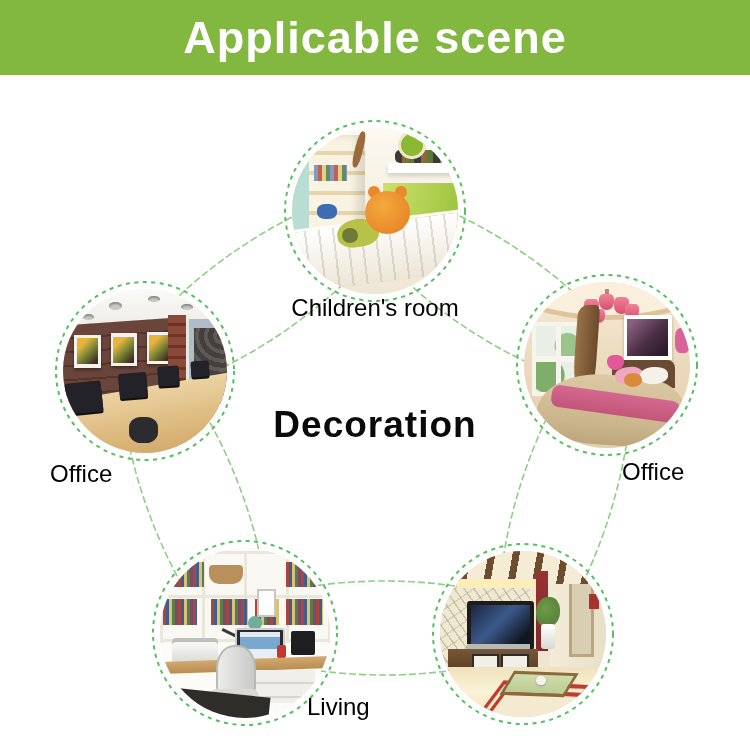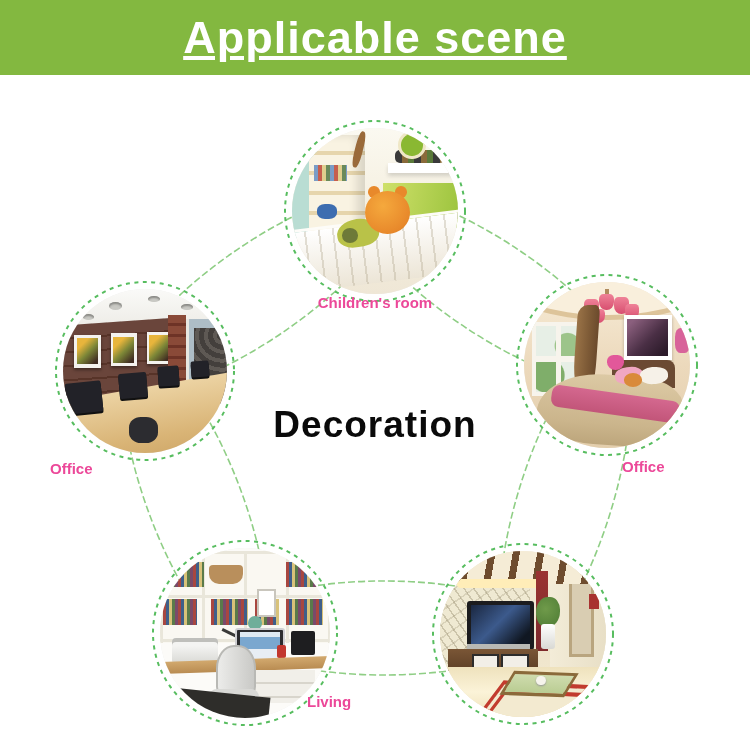--- a/index.html
+++ b/index.html
@@ -6,39 +6,39 @@
   .stage{
     position:relative;width:750px;height:750px;overflow:hidden;background:#ffffff;
     font-family:"Liberation Sans","DejaVu Sans",sans-serif;
   }
   
   .banner{
     position:absolute;left:0;top:0;width:750px;height:75px;background:#83b840;
     display:flex;align-items:center;justify-content:center;
   }
   .banner h1{
-    margin:0;color:#ffffff;font-size:45px;font-weight:bold;letter-spacing:1px;text-decoration:underline;
+    margin:0;color:#ffffff;font-size:45px;font-weight:bold;letter-spacing:1px;
   }
   
   .center-title{
     position:absolute;left:0;top:404px;width:750px;text-align:center;
     font-size:37px;font-weight:bold;color:#0a0a0a;letter-spacing:1px;
   }
   
   .connectors{position:absolute;left:0;top:0;}
   
   .photo{position:absolute;border-radius:50%;overflow:hidden;background:#eee;}
   .photo>div{position:absolute;}
   .ph-children{left:292px;top:128px;width:166px;height:166px;}
   .ph-office{left:63px;top:289px;width:164px;height:164px;}
   .ph-bedroom{left:524px;top:282px;width:166px;height:166px;}
   .ph-study{left:160px;top:548px;width:170px;height:170px;}
   .ph-living{left:440px;top:551px;width:166px;height:166px;}
   
-  .scene-label{position:absolute;color:#ec4899;font-size:15px;white-space:nowrap;font-weight:bold;}
+  .scene-label{position:absolute;color:#000000;font-size:24px;white-space:nowrap;}
   .lb-children{left:275px;top:294px;width:200px;text-align:center;}
   .lb-office{left:50px;top:452px;margin-top:8px;}
   .lb-bedroom{left:622px;top:458px;}
   .lb-study{left:307px;top:693px;}
   .lb-living{left:591px;top:696px;}
 
   
   .ch-bg{inset:0;background:linear-gradient(180deg,#fbf9f1 0%,#f4eedd 55%,#efe7d6 100%);}
   .ch-wall-teal{left:0;top:14%;width:17%;height:52%;background:#b9ddd3;}
   .ch-shelf{left:10%;top:4%;width:34%;height:70%;

